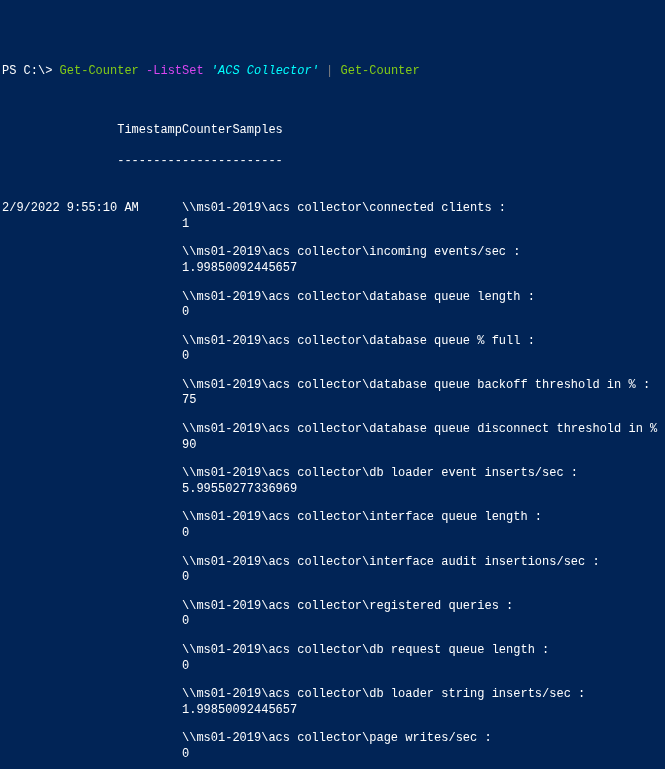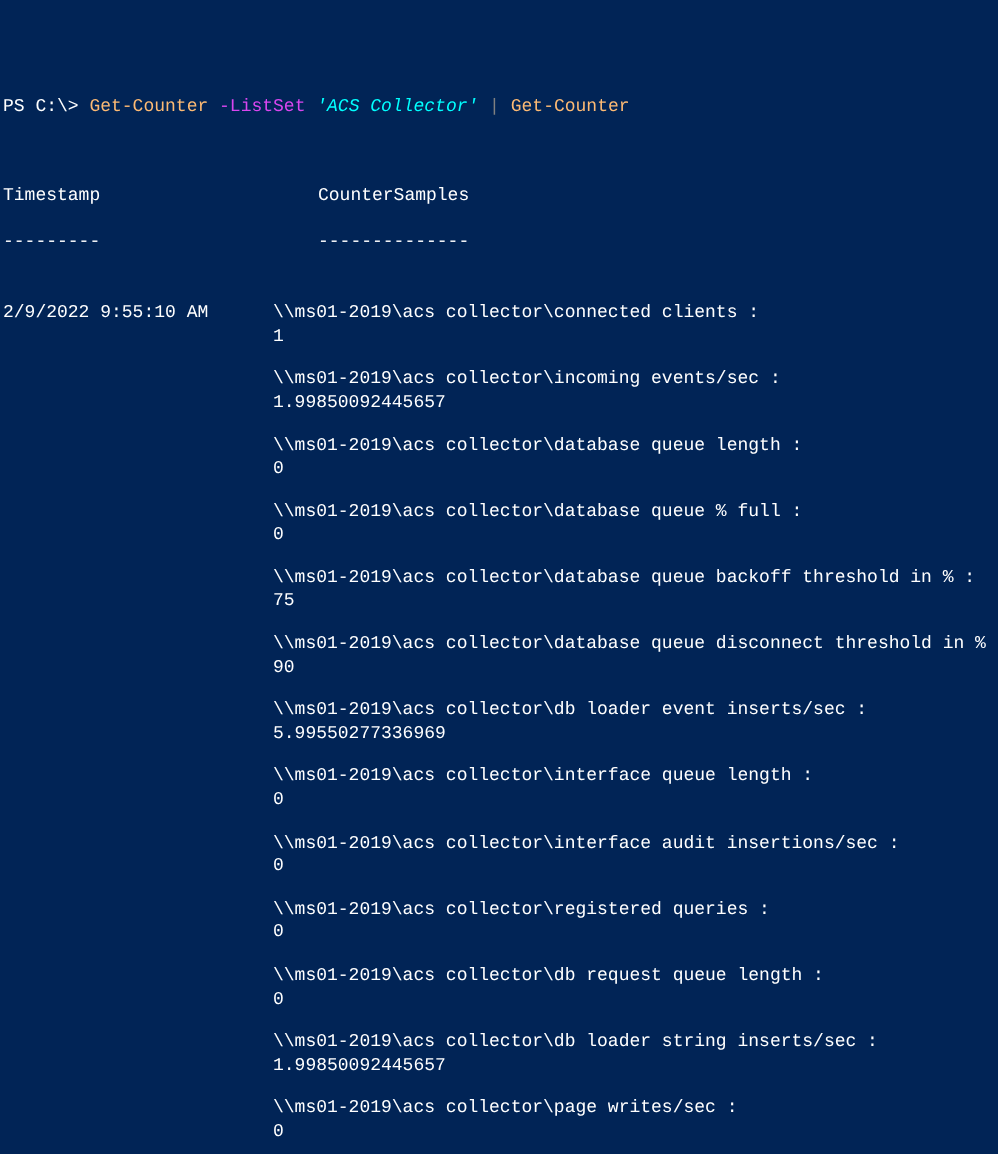--- a/index.html
+++ b/index.html
@@ -19,44 +19,44 @@
       overflow: hidden;
       white-space: pre;
     }
     .prompt-line {
       margin-bottom: 12px;
     }
     .ps-prompt {
       color: #ffffff;
     }
     .cmdlet {
-      color: #fdba74;
+      color: #84cc16;
     }
     .param {
       color: #d946ef;
     }
     .string {
       color: #00ffff;
       font-style: italic;
     }
     .pipe {
       color: #808080;
     }
     .header-row {
       color: #ffffff;
     }
     .timestamp-col {
       display: inline-block;
       width: 180px;
       vertical-align: top;
+      text-align: right;
     }
     .samples-col {
       display: inline-block;
       vertical-align: top;
-      margin-left: 30px;
     }
     .output-row {
       display: flex;
     }
     .ts-cell {
       width: 180px;
       flex-shrink: 0;
     }
     .samples-cell {
       flex: 1;

